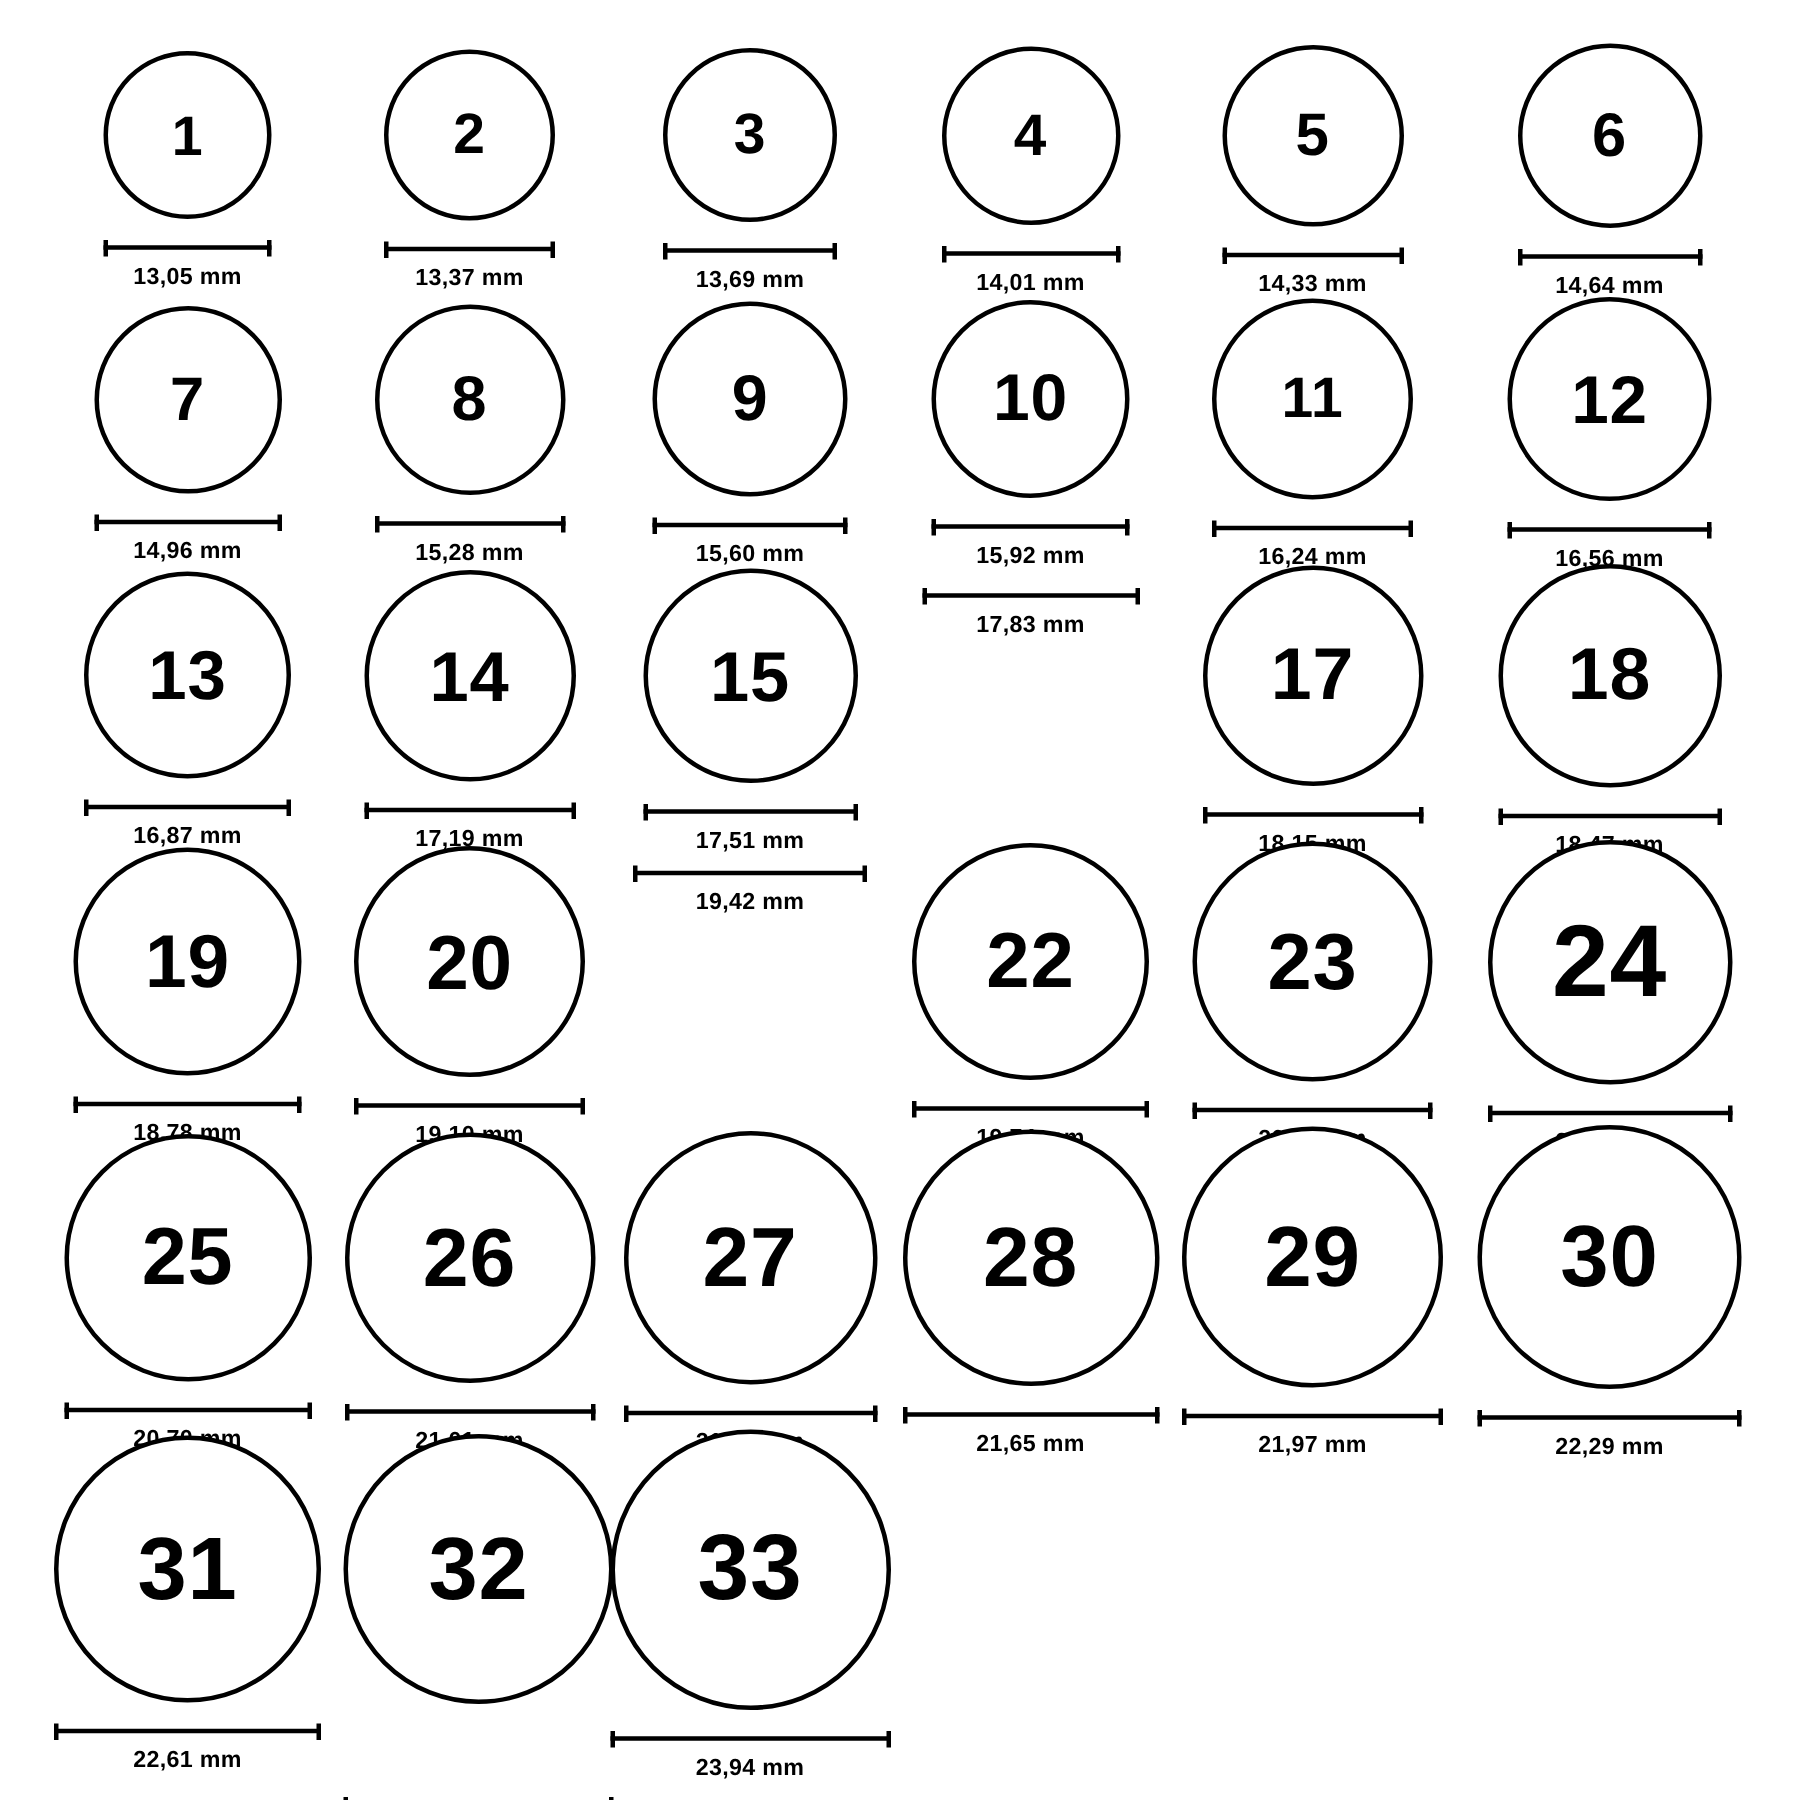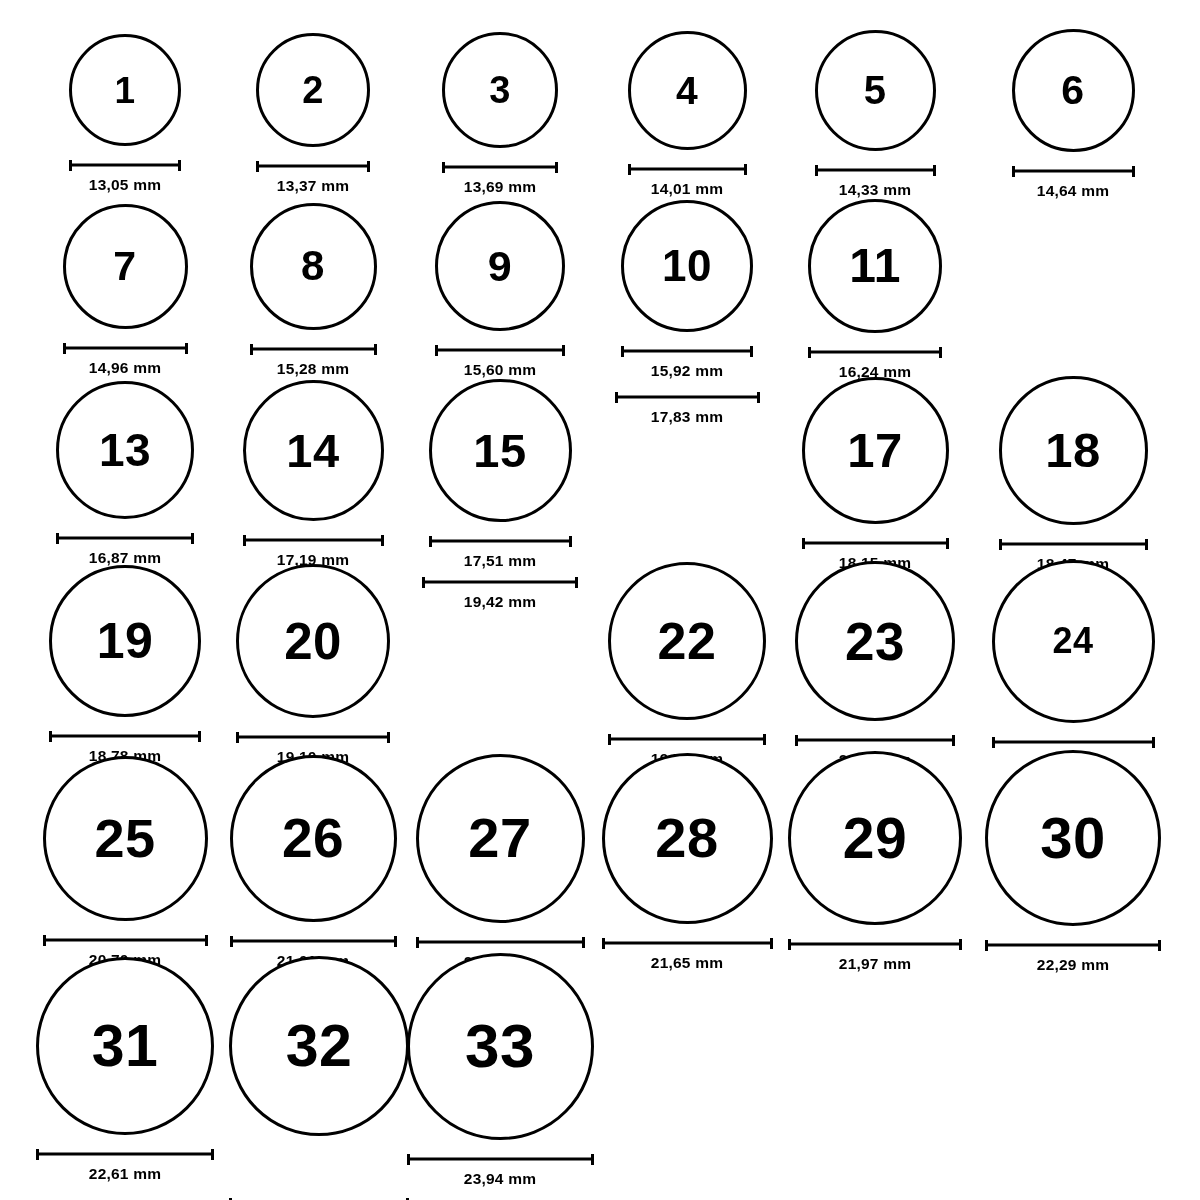--- a/index.html
+++ b/index.html
@@ -181,28 +181,39 @@
       </div>
       <div class="measure" style="width: 132px; margin-top: 14px;">
         <div class="measure-line"></div>
         <div class="measure-cap left"></div>
         <div class="measure-cap right"></div>
       </div>
       <div class="mm-label" style="margin-top: 6px;">15,92 mm</div>
     </div>
     <div class="ring-cell" style="left: 808px; top: 199px; width: 134px;">
       <div class="circle" style="width: 134px; height: 134px;">
-        <span class="circle-label" style="font-size: 48px;">11</span>
+        <span class="circle-label" style="font-size: 38px;">11</span>
       </div>
       <div class="measure" style="width: 134px; margin-top: 14px;">
         <div class="measure-line"></div>
         <div class="measure-cap left"></div>
         <div class="measure-cap right"></div>
       </div>
       <div class="mm-label" style="margin-top: 6px;">16,24 mm</div>
+    </div>
+    <div class="ring-cell" style="left: 1005px; top: 198px; width: 136px;">
+      <div class="circle" style="width: 136px; height: 136px;">
+        <span class="circle-label" style="font-size: 45px;">12</span>
+      </div>
+      <div class="measure" style="width: 136px; margin-top: 14px;">
+        <div class="measure-line"></div>
+        <div class="measure-cap left"></div>
+        <div class="measure-cap right"></div>
+      </div>
+      <div class="mm-label" style="margin-top: 6px;">16,56 mm</div>
     </div>
     <div class="ring-cell" style="left: 56px; top: 381px; width: 138px;">
       <div class="circle" style="width: 138px; height: 138px;">
         <span class="circle-label" style="font-size: 46px;">13</span>
       </div>
       <div class="measure" style="width: 138px; margin-top: 14px;">
         <div class="measure-line"></div>
         <div class="measure-cap left"></div>
         <div class="measure-cap right"></div>
       </div>
@@ -307,21 +318,21 @@
       </div>
       <div class="measure" style="width: 160px; margin-top: 14px;">
         <div class="measure-line"></div>
         <div class="measure-cap left"></div>
         <div class="measure-cap right"></div>
       </div>
       <div class="mm-label" style="margin-top: 6px;">20,06 mm</div>
     </div>
     <div class="ring-cell" style="left: 991.5px; top: 559.5px; width: 163px;">
       <div class="circle" style="width: 163px; height: 163px;">
-        <span class="circle-label" style="font-size: 36px;">24</span>
+        <span class="circle-label" style="font-size: 68px;">24</span>
       </div>
       <div class="measure" style="width: 163px; margin-top: 14px;">
         <div class="measure-line"></div>
         <div class="measure-cap left"></div>
         <div class="measure-cap right"></div>
       </div>
       <div class="mm-label" style="margin-top: 6px;">20,38 mm</div>
     </div>
     <div class="ring-cell" style="left: 42.5px; top: 755.5px; width: 165px;">
       <div class="circle" style="width: 165px; height: 165px;">

